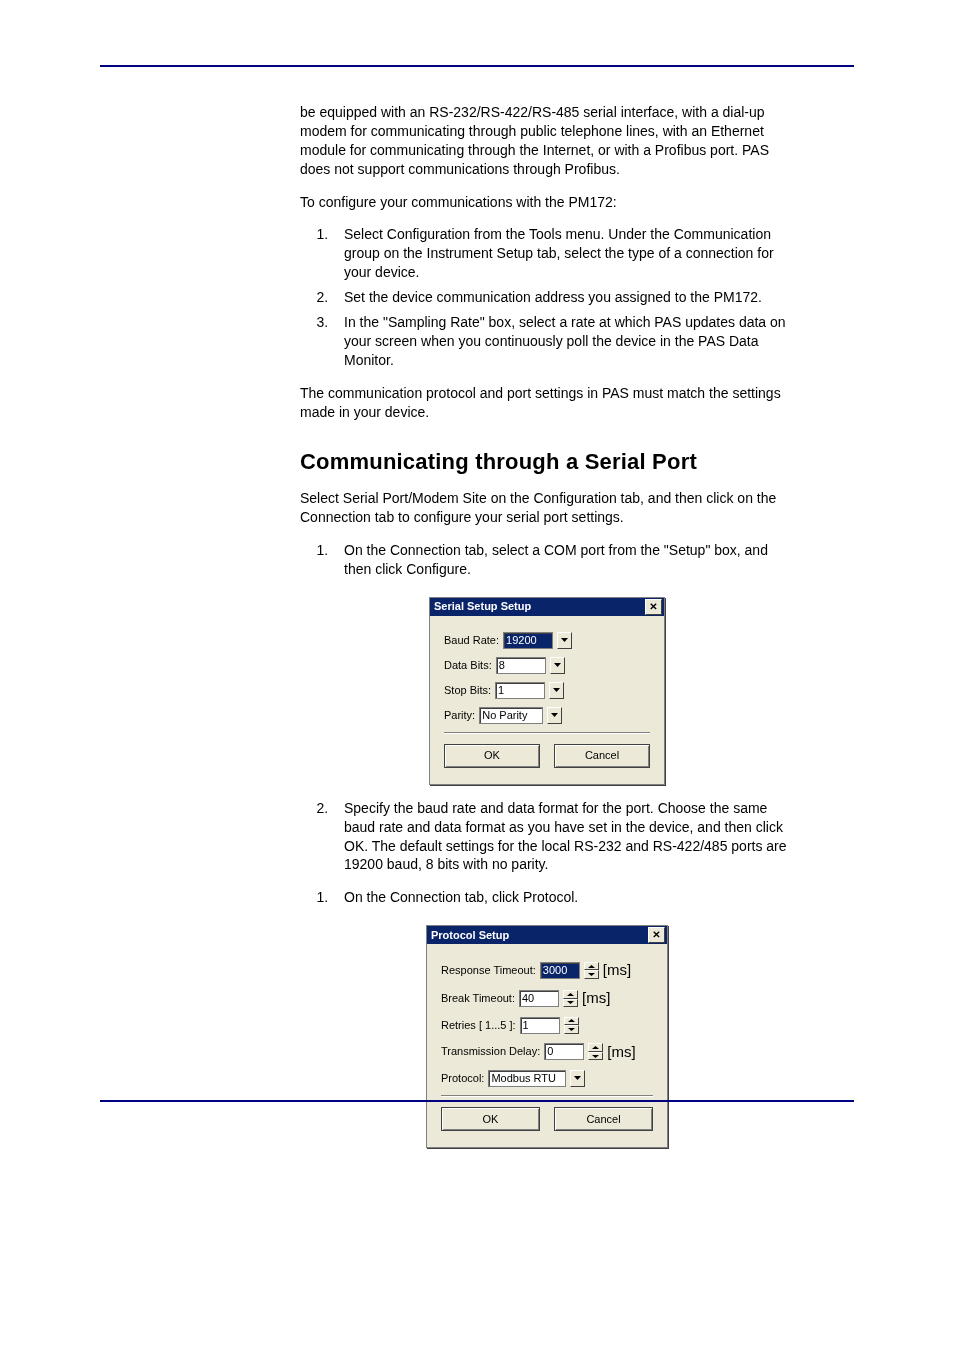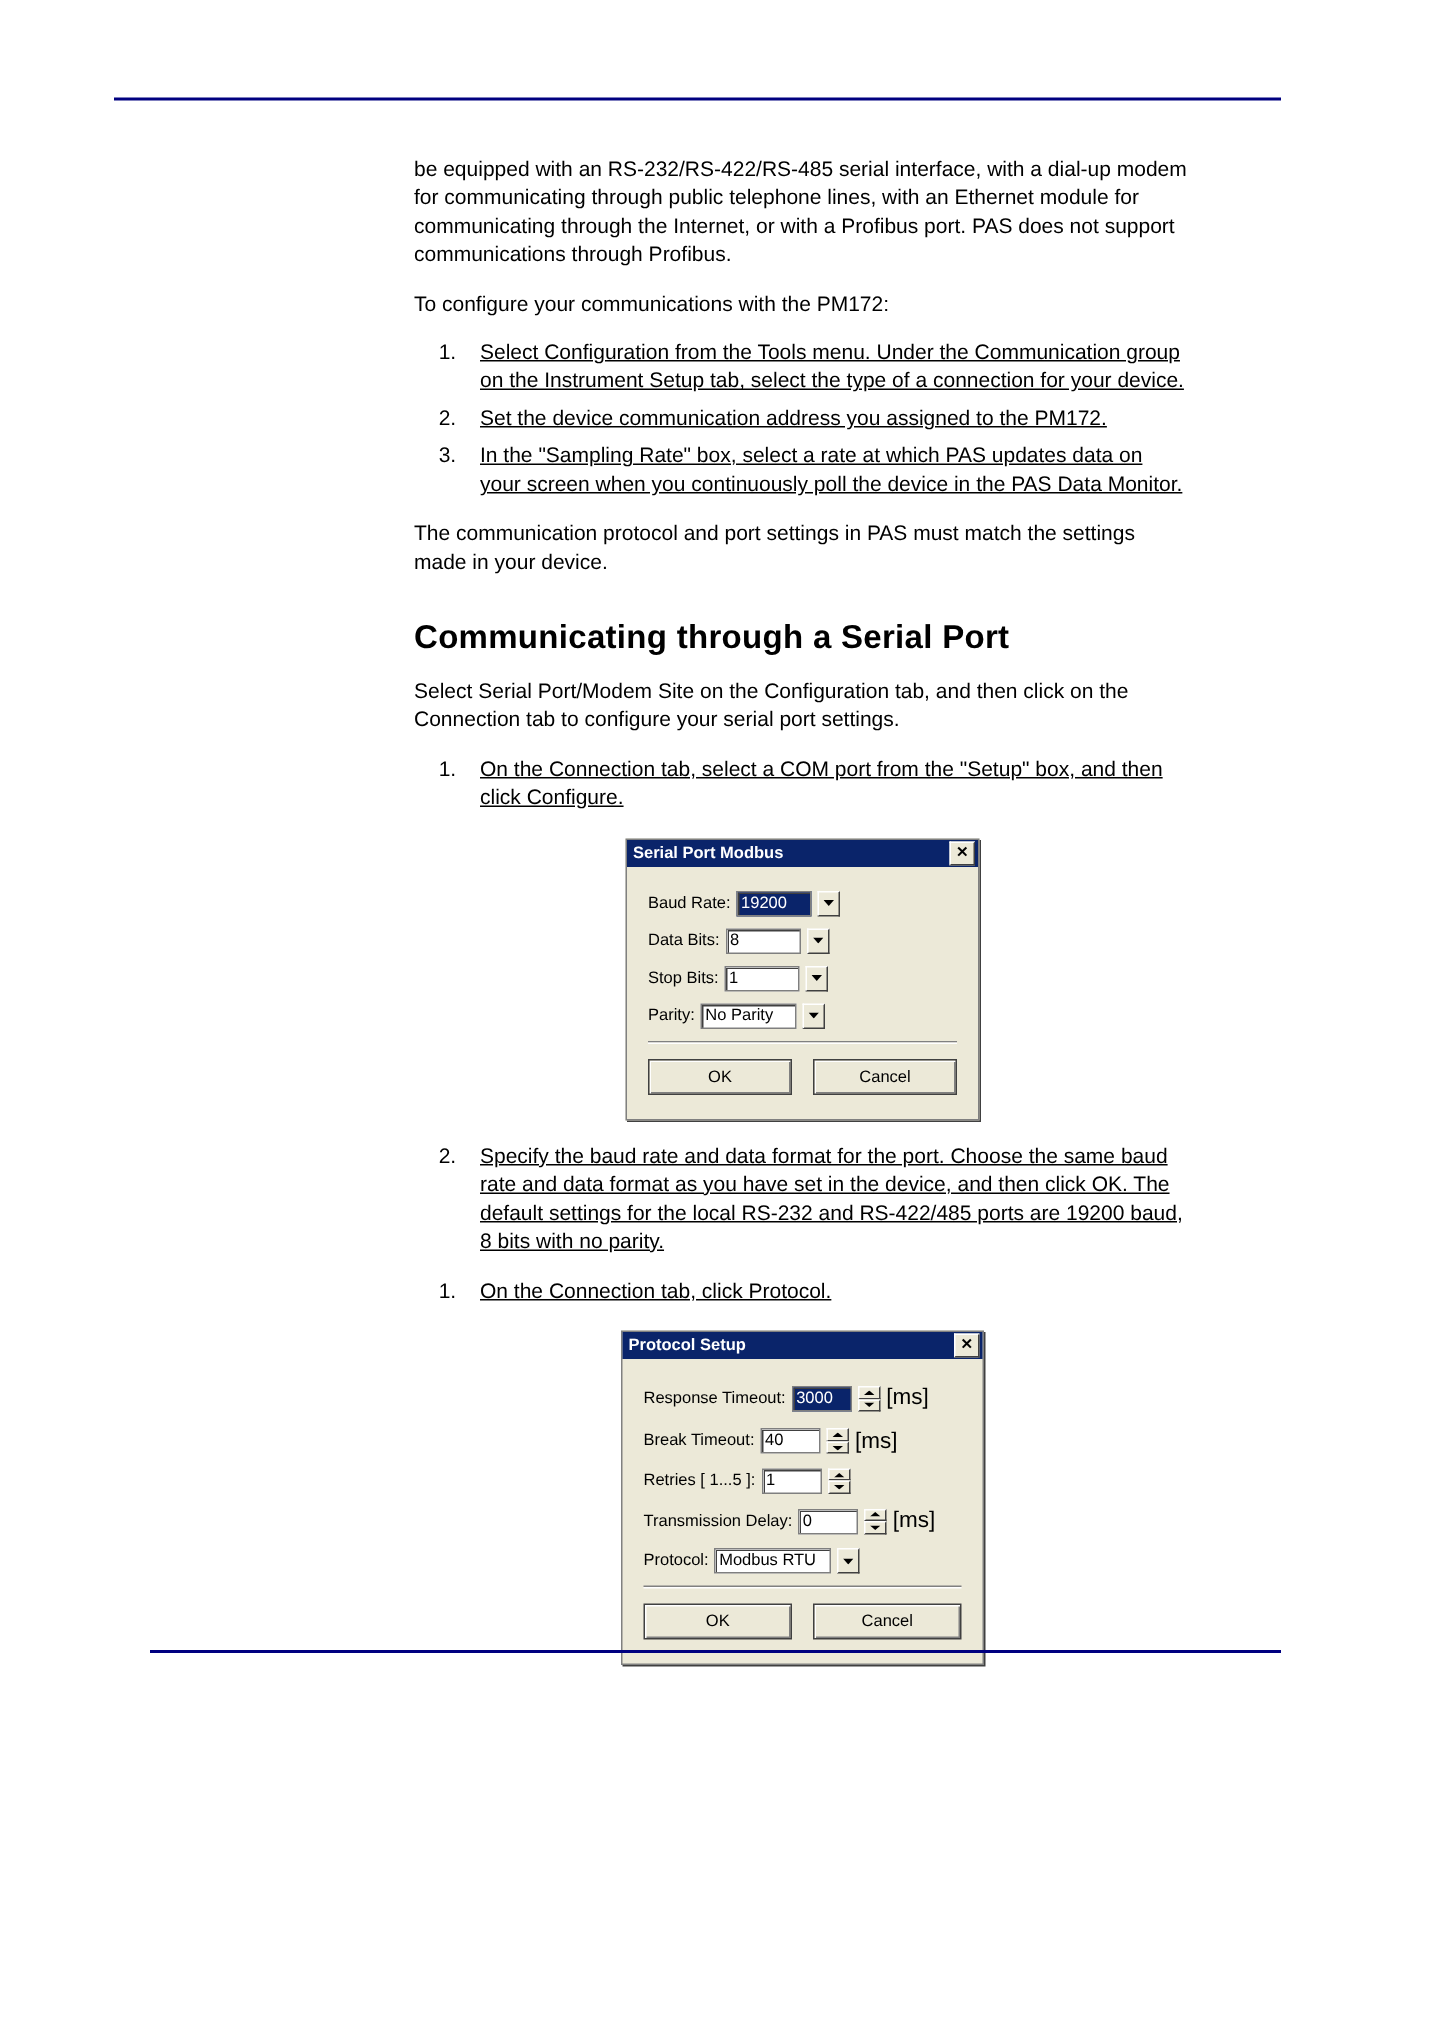--- a/index.html
+++ b/index.html
@@ -10,39 +10,38 @@
     color: #000;
     font-size: 14px;
     line-height: 1.35;
   }
   .page {
     width: 954px;
     height: 1164px;
     margin: 0 auto;
     position: relative;
     box-sizing: border-box;
-    padding: 65px 100px 40px 76px;
+    padding: 65px 100px 40px 100px;
   }
   .hr-top {
     border: none;
     border-top: 2px solid #000080;
     margin: 0;
   }
   .content {
     margin-left: 200px;
     margin-right: 60px;
     padding-top: 36px;
   }
   .para {
     margin: 0 0 14px 0;
   }
   ol.steps {
     margin: 0 4px 14px 0;
     padding-left: 32px;
-    text-decoration: underline;
   }
   ol.steps li {
     margin-bottom: 6px;
     padding-left: 12px;
   }
   .h2 {
     font-size: 22px;
     font-weight: bold;
     margin: 26px 0 12px 0;
     letter-spacing: 0.2px;
@@ -210,21 +209,21 @@
 
     <p class="para">Select Serial Port/Modem Site on the Configuration tab, and then click on the Connection tab to configure your serial port settings.</p>
 
     <ol class="steps">
       <li>On the Connection tab, select a COM port from the "Setup" box, and then click Configure.</li>
     </ol>
 
     <div class="dialog-wrap">
       <div class="dialog dlg-sm">
         <div class="titlebar">
-          <span class="t-text">Serial Port Modbus</span>
+          <span class="t-text">Serial Setup Setup</span>
           <span class="t-close">✕</span>
         </div>
         <div class="dlg-body">
           <div class="field-row">
             <span class="lbl">Baud Rate:</span>
             <span class="val sel" style="width:50px">19200</span>
             <span class="combo-btn">
                 <svg viewBox="0 0 7 4">
                   <polygon points="0,0 7,0 3.5,4" fill="#000"></polygon>
                 </svg>

